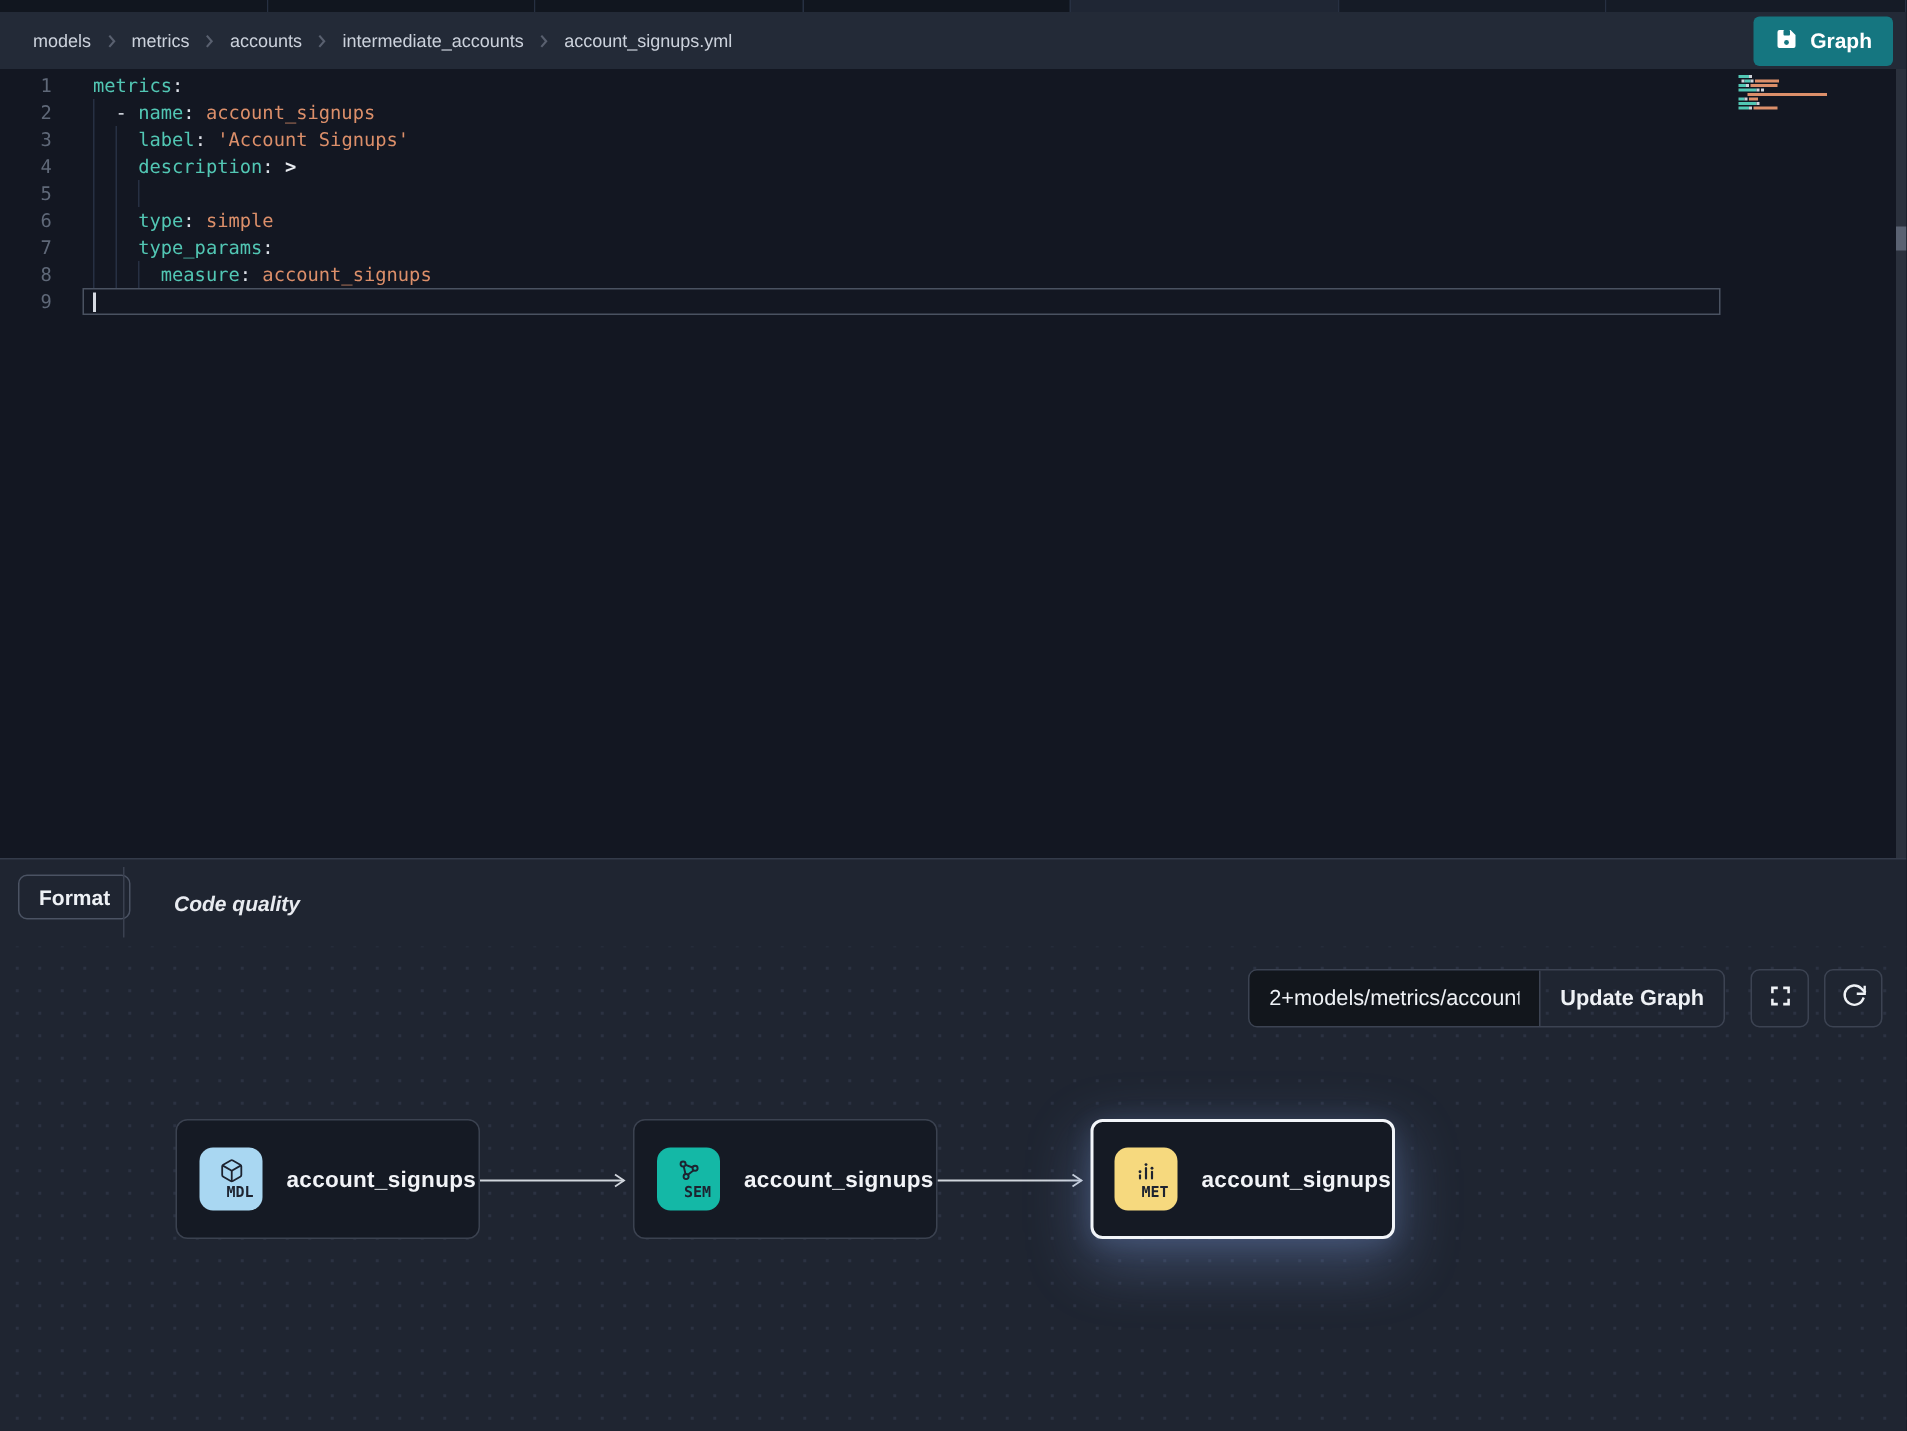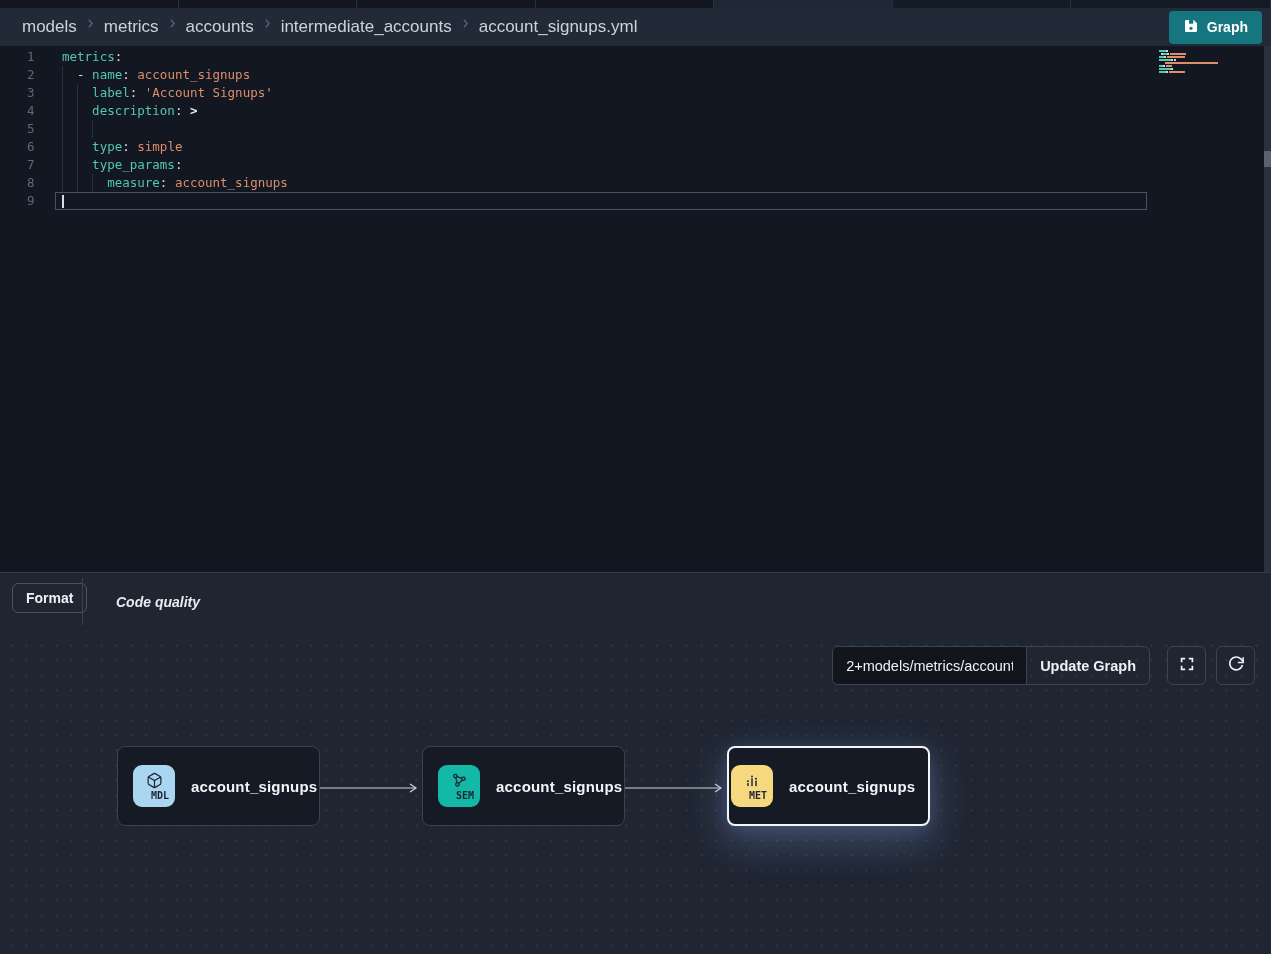--- a/index.html
+++ b/index.html
@@ -9,21 +9,21 @@
   
   .tabstrip { position:absolute; top:0; left:0; width:1271px; height:8px; display:flex; background:#0f141d; }
   .seg { width:178.5px; height:8px; border-right:1px solid #273042; background:#11161f; }
   .seg.active { background:#1f2634; }
   .seg.mid { background:#151b26; }
   .seg:last-child { flex:1; }
 
   
   .topbar { position:absolute; top:8px; left:0; width:1271px; height:38px; background:#232a37;
             display:flex; align-items:center; justify-content:space-between; padding:0 9px 0 22px; }
-  .breadcrumb { display:flex; align-items:flex-start; gap:7px; font-size:17px; color:#ccd2dc; }
+  .breadcrumb { display:flex; align-items:flex-end; gap:7px; font-size:12px; color:#ccd2dc; }
   .crumb { cursor:pointer; white-space:nowrap; }
   .crumb-sep { display:flex; align-items:center; }
   .save-btn { display:flex; align-items:center; gap:8px; background:var(--accent,#157680); color:#fff;
               border:none; border-radius:4px; height:33px; padding:0 14px; font-size:14px; font-weight:bold;
               font-family:"Liberation Sans",sans-serif; cursor:pointer; }
 
   
   .editor { position:absolute; top:46px; left:0; width:1271px; height:526px; background:#131722;
             font-family:"DejaVu Sans Mono",monospace; font-size:12.5px; }
   .code-area { position:absolute; top:2px; left:0; }
@@ -65,21 +65,21 @@
   .selector-group { display:flex; height:39px; border:1px solid #3c4352; border-radius:6px; overflow:hidden; margin-right:7px; }
   .selector-input { width:193px; height:100%; background:#12161c; border:none; outline:none; color:#eef1f5;
                     padding:0 13px; font-size:14.5px; font-family:"Liberation Sans",sans-serif; }
   .update-btn { height:100%; background:transparent; border:none; border-left:1px solid #3c4352; color:#eef1f5;
                 padding:0 13px; font-size:14.5px; font-weight:bold; font-family:"Liberation Sans",sans-serif; cursor:pointer; }
   .icon-btn { width:39px; height:39px; border:1px solid #3c4352; border-radius:6px; background:transparent;
               display:flex; align-items:center; justify-content:center; cursor:pointer; }
 
   .node { position:absolute; top:115px; width:203px; height:80px; background:#151a24; border:1px solid #3b4250;
           border-radius:8px; display:flex; align-items:center; padding-left:15px; cursor:pointer; }
-  .node.selected { border:2px solid #f2f5f9; padding-left:2px;
+  .node.selected { border:2px solid #f2f5f9; padding-left:14px;
                    box-shadow:0 14px 40px 4px rgba(130,160,225,.30), 0 3px 16px rgba(130,160,225,.18); }
   .badge { width:42px; height:42px; border-radius:9px; display:flex; flex-direction:column; align-items:center;
            justify-content:center; gap:1px; color:#1d2330; flex:0 0 42px; }
   .badge-icon { display:flex; align-items:center; justify-content:center; height:17px; }
   .badge-label { font-family:"DejaVu Sans Mono",monospace; font-size:10px; font-weight:bold; line-height:11px; color:#1d2330;margin-left:12px; }
   .node-label { margin-left:16px; color:#f1f3f7; font-size:15px; font-weight:bold; letter-spacing:.2px; white-space:nowrap; }
   .edge { position:absolute; top:149px; width:102px; height:12px; }
 </style>
 </head>
 <body>

